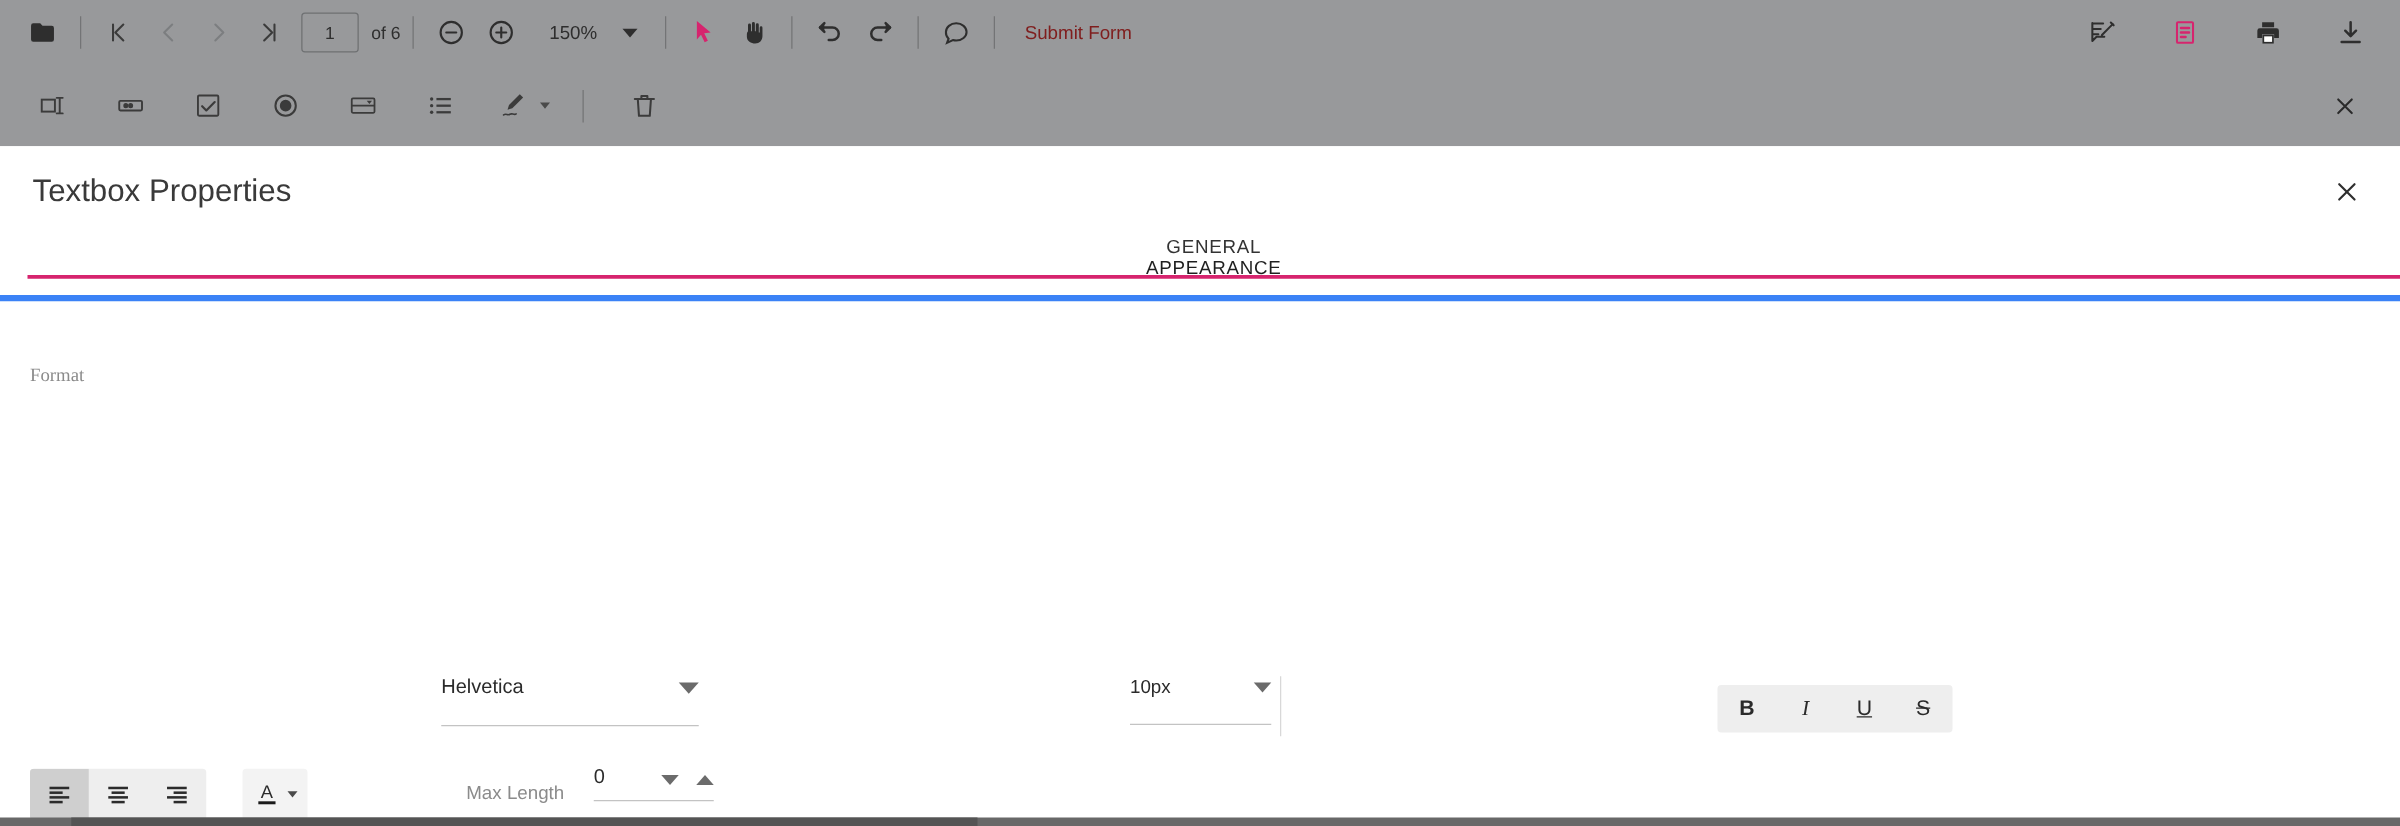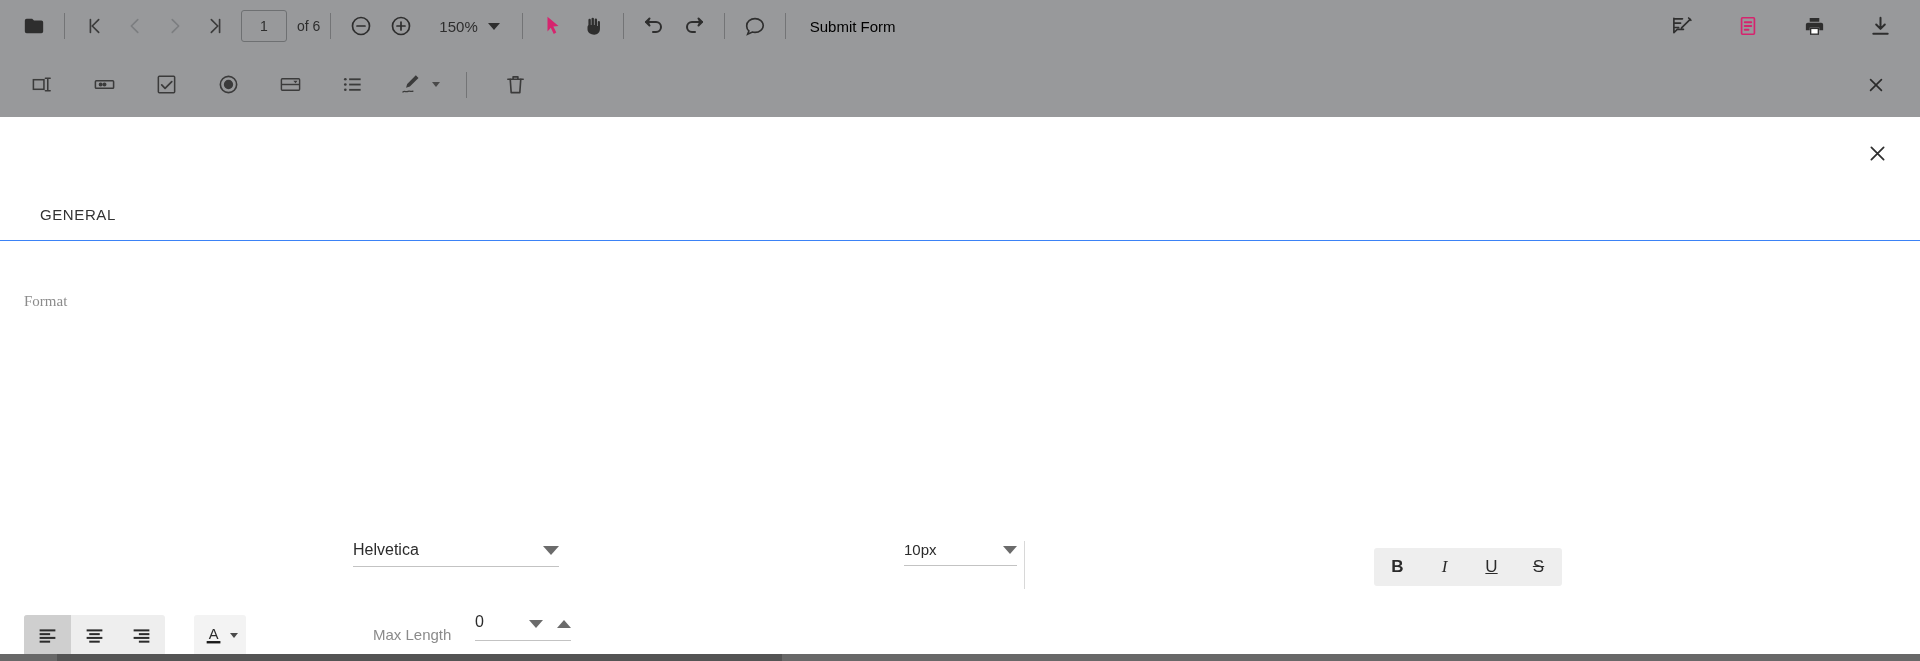--- a/index.html
+++ b/index.html
@@ -62,40 +62,40 @@
     margin-left: 6px;
   }
   .page-of {
     font-size: 14px;
     color: #2e2e2e;
     margin-left: 10px;
     white-space: nowrap;
   }
   .zoom-box {
     display: flex; align-items: center;
-    gap: 10px;
+    gap: 20px;
     margin-left: 18px;
     cursor: pointer;
     color: #2e2e2e;
     font-size: 15px;
   }
   .caret-dn {
     width: 0; height: 0;
     border-left: 6px solid transparent;
     border-right: 6px solid transparent;
     border-top: 7px solid #2e2e2e;
   }
   .caret-dn.sm {
     border-left: 4.5px solid transparent;
     border-right: 4.5px solid transparent;
     border-top: 5.5px solid #4a4a4a;
   }
   .submit-form {
     font-size: 15px;
-    color: #000000;
+    color: #7f1d1d;
     margin-left: 14px;
     cursor: pointer;
     white-space: nowrap;
   }
   .tb-spacer { flex: 1 1 auto; }
 
   
   .dialog {
     position: absolute;
     top: 117px; left: 0;
@@ -123,21 +123,22 @@
     transform: translateY(-50%);
     width: 34px; height: 34px;
     display: flex; align-items: center; justify-content: center;
     cursor: pointer;
     color: #2f2f2f;
   }
   .dlg-tabs {
     display: flex;
     height: 52px;
     padding-left: 22px;
-    border-bottom: 1px solid #3b82f6;
+    border-bottom: 5px solid #3b82f6;
+    flex-direction: column;
   }
   .tab {
     min-width: 105px;
     padding: 0 18px;
     display: flex;
     align-items: center;
     justify-content: center;
     font-size: 15px;
     letter-spacing: 0.6px;
     color: #333333;
@@ -166,21 +167,21 @@
   }
   #format-label { left: 24px; top: 52px; font-family: Liberation Serif, serif; }
 
   
   .underline-select {
     position: absolute;
     display: flex;
     align-items: flex-end;
     justify-content: space-between;
     border-bottom: 1px solid #c3c3c3;
-    padding-bottom: 7px;
+    padding-bottom: 21px;
     cursor: pointer;
   }
   .underline-select .val {
     font-size: 16px;
     color: #2b2b2b;
   }
   .underline-select .tri {
     width: 0; height: 0;
     border-left: 8px solid transparent;
     border-right: 8px solid transparent;
@@ -483,29 +484,31 @@
         <svg width="20" height="20" viewBox="0 0 24 24" fill="none" stroke="#2b2b2b" stroke-width="2" stroke-linecap="round">
             <path d="M5.5 5.5l13 13M18.5 5.5l-13 13"></path>
           </svg>
       </div>
     </div>
   </div>
 
   <div class="dialog">
 
     <div class="dlg-header">
+      <span class="dlg-title">Textbox Properties</span>
       <div class="dlg-close">
         <svg width="21" height="21" viewBox="0 0 24 24" fill="none" stroke="#2f2f2f" stroke-width="2" stroke-linecap="round">
             <path d="M5 5l14 14M19 5L5 19"></path>
           </svg>
       </div>
     </div>
 
     <div class="dlg-tabs">
       <div class="tab">GENERAL</div>
+      <div class="tab active">APPEARANCE</div>
     </div>
 
     <div class="dlg-body">
 
       <span class="section-label" id="format-label">Format</span>
 
       <div class="underline-select" id="font-family-select">
         <span class="val">Helvetica</span>
         <span class="tri"></span>
       </div>

